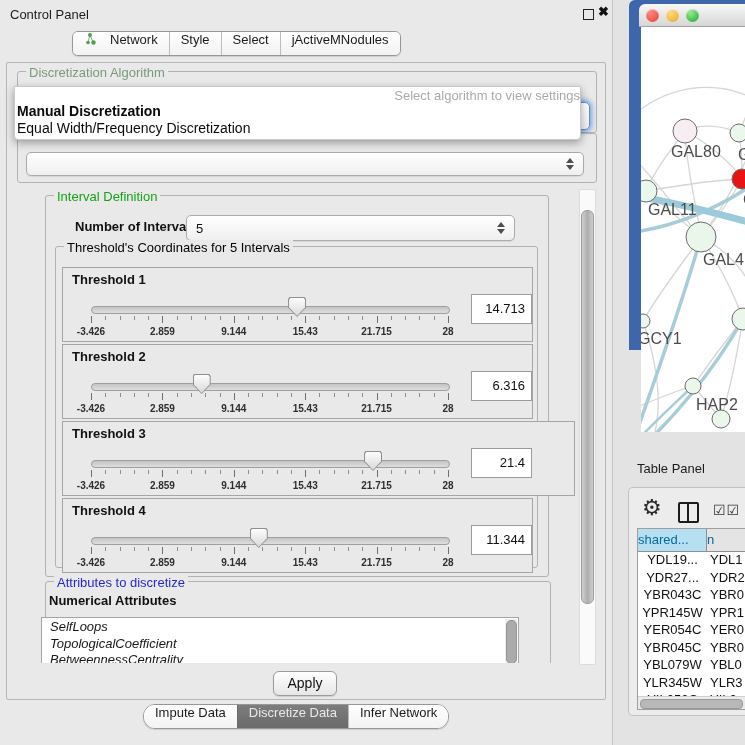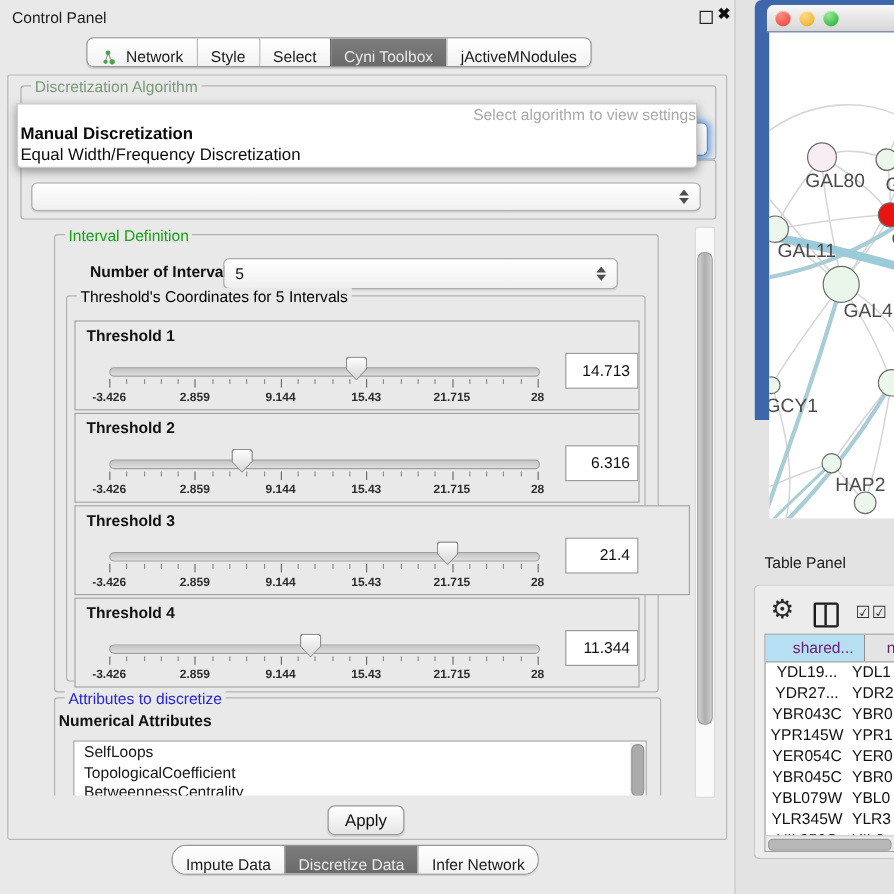--- a/index.html
+++ b/index.html
@@ -4,21 +4,21 @@
 <style>
   html,body{margin:0;padding:0;background:#e3e3e3;font-family:"Liberation Sans",sans-serif;}
   .screen{position:relative;width:745px;height:745px;overflow:hidden;background:#e3e3e3;}
   
   .cp{position:absolute;left:0;top:0;width:612px;height:745px;background:#e9e9e9;border-right:1px solid #c6c6c6;}
   .cp-title{position:absolute;left:10px;top:7px;font-size:13px;color:#1c1c1c;}
   .float-btn{position:absolute;left:583px;top:9px;width:9px;height:9px;border:1.5px solid #222;background:transparent;}
   .close-btn{position:absolute;left:598px;top:4px;font-size:13px;font-weight:bold;color:#111;}
   
   .seg{position:absolute;display:flex;height:23px;border:1px solid #979797;border-radius:6px;overflow:hidden;background:#fdfdfd;box-shadow:0 1px 1px rgba(0,0,0,.12);}
-  .seg-btn{display:flex;align-items:flex-end;gap:8px;padding:0 11px;font-size:13px;color:#1a1a1a;background:linear-gradient(#ffffff,#f2f2f2);border-left:1px solid #bcbcbc;cursor:default;white-space:nowrap;}
+  .seg-btn{display:flex;align-items:flex-start;gap:13px;padding:0 11px;font-size:13px;color:#1a1a1a;background:linear-gradient(#ffffff,#f2f2f2);border-left:1px solid #bcbcbc;cursor:default;white-space:nowrap;}
   .seg-btn:first-child{border-left:none;}
   .seg-btn.sel{background:linear-gradient(#7d7d7d,#6a6a6a);color:#e9e9e9;border-left-color:#6a6a6a;}
   
   .main{position:absolute;left:6px;top:62px;width:598px;height:636px;border:1px solid #b7b7b7;border-radius:2px;background:#e9e9e9;}
   
   .group{position:absolute;border:1px solid #b2b2b2;border-radius:3px;}
   .gtitle{position:absolute;top:-7px;left:8px;padding:0 3px;background:#e9e9e9;font-size:13px;white-space:nowrap;}
   
   .combo{position:absolute;background:linear-gradient(#ffffff,#efefef);border:1px solid #ababab;border-radius:5px;box-shadow:0 1px 1px rgba(0,0,0,.08);}
   .combo-text{position:absolute;left:9px;top:50%;transform:translateY(-50%);font-size:13px;color:#111;white-space:nowrap;}
@@ -41,42 +41,42 @@
   .thr-title{position:absolute;left:9px;top:4px;font-size:13px;font-weight:bold;color:#111;}
   .track{position:absolute;left:28px;top:38px;width:357px;height:6px;border:1px solid #9f9f9f;border-radius:4px;background:linear-gradient(#c4c4c4,#dedede);}
   .thumb{position:absolute;top:29px;width:18px;height:20px;}
   .thumb .o{position:absolute;left:0;top:0;width:18px;height:20px;background:#8f8f8f;clip-path:polygon(8% 0,92% 0,100% 10%,100% 52%,50% 100%,0 52%,0 10%);}
   .thumb .i{position:absolute;left:1px;top:1px;width:16px;height:18px;background:linear-gradient(#fdfdfd,#d8d8d8);clip-path:polygon(8% 0,92% 0,100% 10%,100% 52%,50% 100%,0 52%,0 10%);}
   .tick{position:absolute;top:48px;width:1px;background:#8d8d8d;height:4px;}
   .tick.major{height:7px;background:#6f6f6f;}
   .tick-label{position:absolute;top:58px;width:56px;margin-left:-28px;text-align:center;font-size:10px;font-weight:bold;color:#2e2e2e;white-space:nowrap;}
   .valbox{position:absolute;left:408px;top:26px;width:53px;height:28px;background:#ffffff;border:1px solid #9b9b9b;font-size:13px;color:#111;text-align:right;line-height:28px;padding-right:6px;}
   
-  .attr-list{position:absolute;left:44px;top:428px;width:476px;height:46px;background:#ffffff;border:1px solid #a5a5a5;overflow:hidden;}
+  .attr-list{position:absolute;left:24px;top:428px;width:476px;height:46px;background:#ffffff;border:1px solid #a5a5a5;overflow:hidden;font-style:italic;}
   .attr-item{font-size:13px;color:#161616;line-height:15.5px;padding:1px 0 0 8px;white-space:nowrap;}
   .list-scroll{position:absolute;right:1px;top:1px;width:12px;height:44px;background:#efefef;}
   .list-thumb{position:absolute;left:1px;top:1px;width:9px;height:42px;border-radius:5px;background:#ababab;border:1px solid #949494;}
   .apply-btn{position:absolute;left:266px;top:608px;width:62px;height:23px;background:linear-gradient(#ffffff,#e6e6e6);border:1px solid #9b9b9b;border-radius:6px;font-size:14px;color:#111;text-align:center;line-height:22px;box-shadow:0 1px 1px rgba(0,0,0,.12);}
   .bold-label{font-weight:bold;font-size:13px;color:#111;position:absolute;white-space:nowrap;}
   
   .net-win{position:absolute;left:629px;top:0;width:125px;height:350px;background:#3e66aa;border-radius:6px 0 0 0;}
   .net-titlebar{position:absolute;left:10px;top:4px;width:115px;height:22px;background:linear-gradient(#f8f8f8,#d6d6d6);border-bottom:1px solid #a3a3a3;border-radius:6px 0 0 0;}
   .light{position:absolute;top:4.5px;width:13px;height:13px;border-radius:50%;box-shadow:inset 0 1px 1px rgba(255,255,255,.6);}
   .net-canvas{position:absolute;left:12px;top:27px;width:113px;height:405px;background:#ffffff;overflow:hidden;}
   .node-label{position:absolute;font-size:16px;color:#4c4c4c;white-space:nowrap;}
   
   .tp-header-text{position:absolute;left:637px;top:461px;font-size:13px;color:#1b1b1b;}
   .tp-body{position:absolute;left:628px;top:487px;width:117px;height:227px;background:#ececec;border:1px solid #c2c2c2;border-right:none;border-radius:5px 0 0 5px;}
   .gear{position:absolute;left:13px;top:7px;font-size:22px;color:#2b2b2b;}
   .col-icon{position:absolute;left:49px;top:14px;width:17px;height:17px;border:2px solid #1b1b1b;border-radius:2px;}
   .col-icon::after{content:"";position:absolute;left:7px;top:0;width:2px;height:17px;background:#1b1b1b;}
   .checks{position:absolute;left:84px;top:14px;font-size:14px;color:#333;letter-spacing:1px;}
   .tbl{position:absolute;left:8px;top:40px;width:112px;height:180px;border:1px solid #9e9e9e;background:#fff;overflow:hidden;}
   .headrow{display:flex;height:22px;border-bottom:1px solid #8f8f8f;}
-  .hcell{font-size:13px;color:#701a75;text-align:center;line-height:22px;overflow:hidden;white-space:nowrap;padding-left:14px;}
+  .hcell{font-size:13px;color:#0369a1;text-align:left;line-height:22px;overflow:hidden;white-space:nowrap;}
   .hcell.c1{width:68px;border-right:1px solid #8f8f8f;background:#b6e0f2;}
   .hcell.c2{flex:1;background:#e4e4e4;}
   .trow{display:flex;height:17.5px;font-size:13px;color:#111;}
   .tcell1{width:69px;text-align:center;overflow:hidden;white-space:nowrap;}
   .tcell2{flex:1;padding-left:3px;overflow:hidden;white-space:nowrap;}
   .hscroll{position:absolute;left:0;bottom:0;width:112px;height:12px;background:#ebebeb;border-top:1px solid #cfcfcf;}
   .hthumb{position:absolute;left:2px;top:1.5px;width:101px;height:8px;border-radius:4px;background:#b8b8b8;border:1px solid #9a9a9a;}
 </style>
 </head>
 <body>
@@ -98,23 +98,20 @@
               <circle cx="9.5" cy="10.5" r="2.2" fill="#4aa34a"></circle>
             </svg>
           </span>
           <span>Network</span>
         </div>
         <div class="seg-btn">
           <span>Style</span>
         </div>
         <div class="seg-btn">
           <span>Select</span>
-        </div>
-        <div class="seg-btn sel">
-          <span>Cyni Toolbox</span>
         </div>
         <div class="seg-btn">
           <span>jActiveMNodules</span>
         </div>
       </div>
 
     <div class="main">
 
       <div class="group" style="left:10px;top:8px;width:578px;height:60px;">
         <span class="gtitle" style="color:#7a9a7a;">Discretization Algorithm</span>

